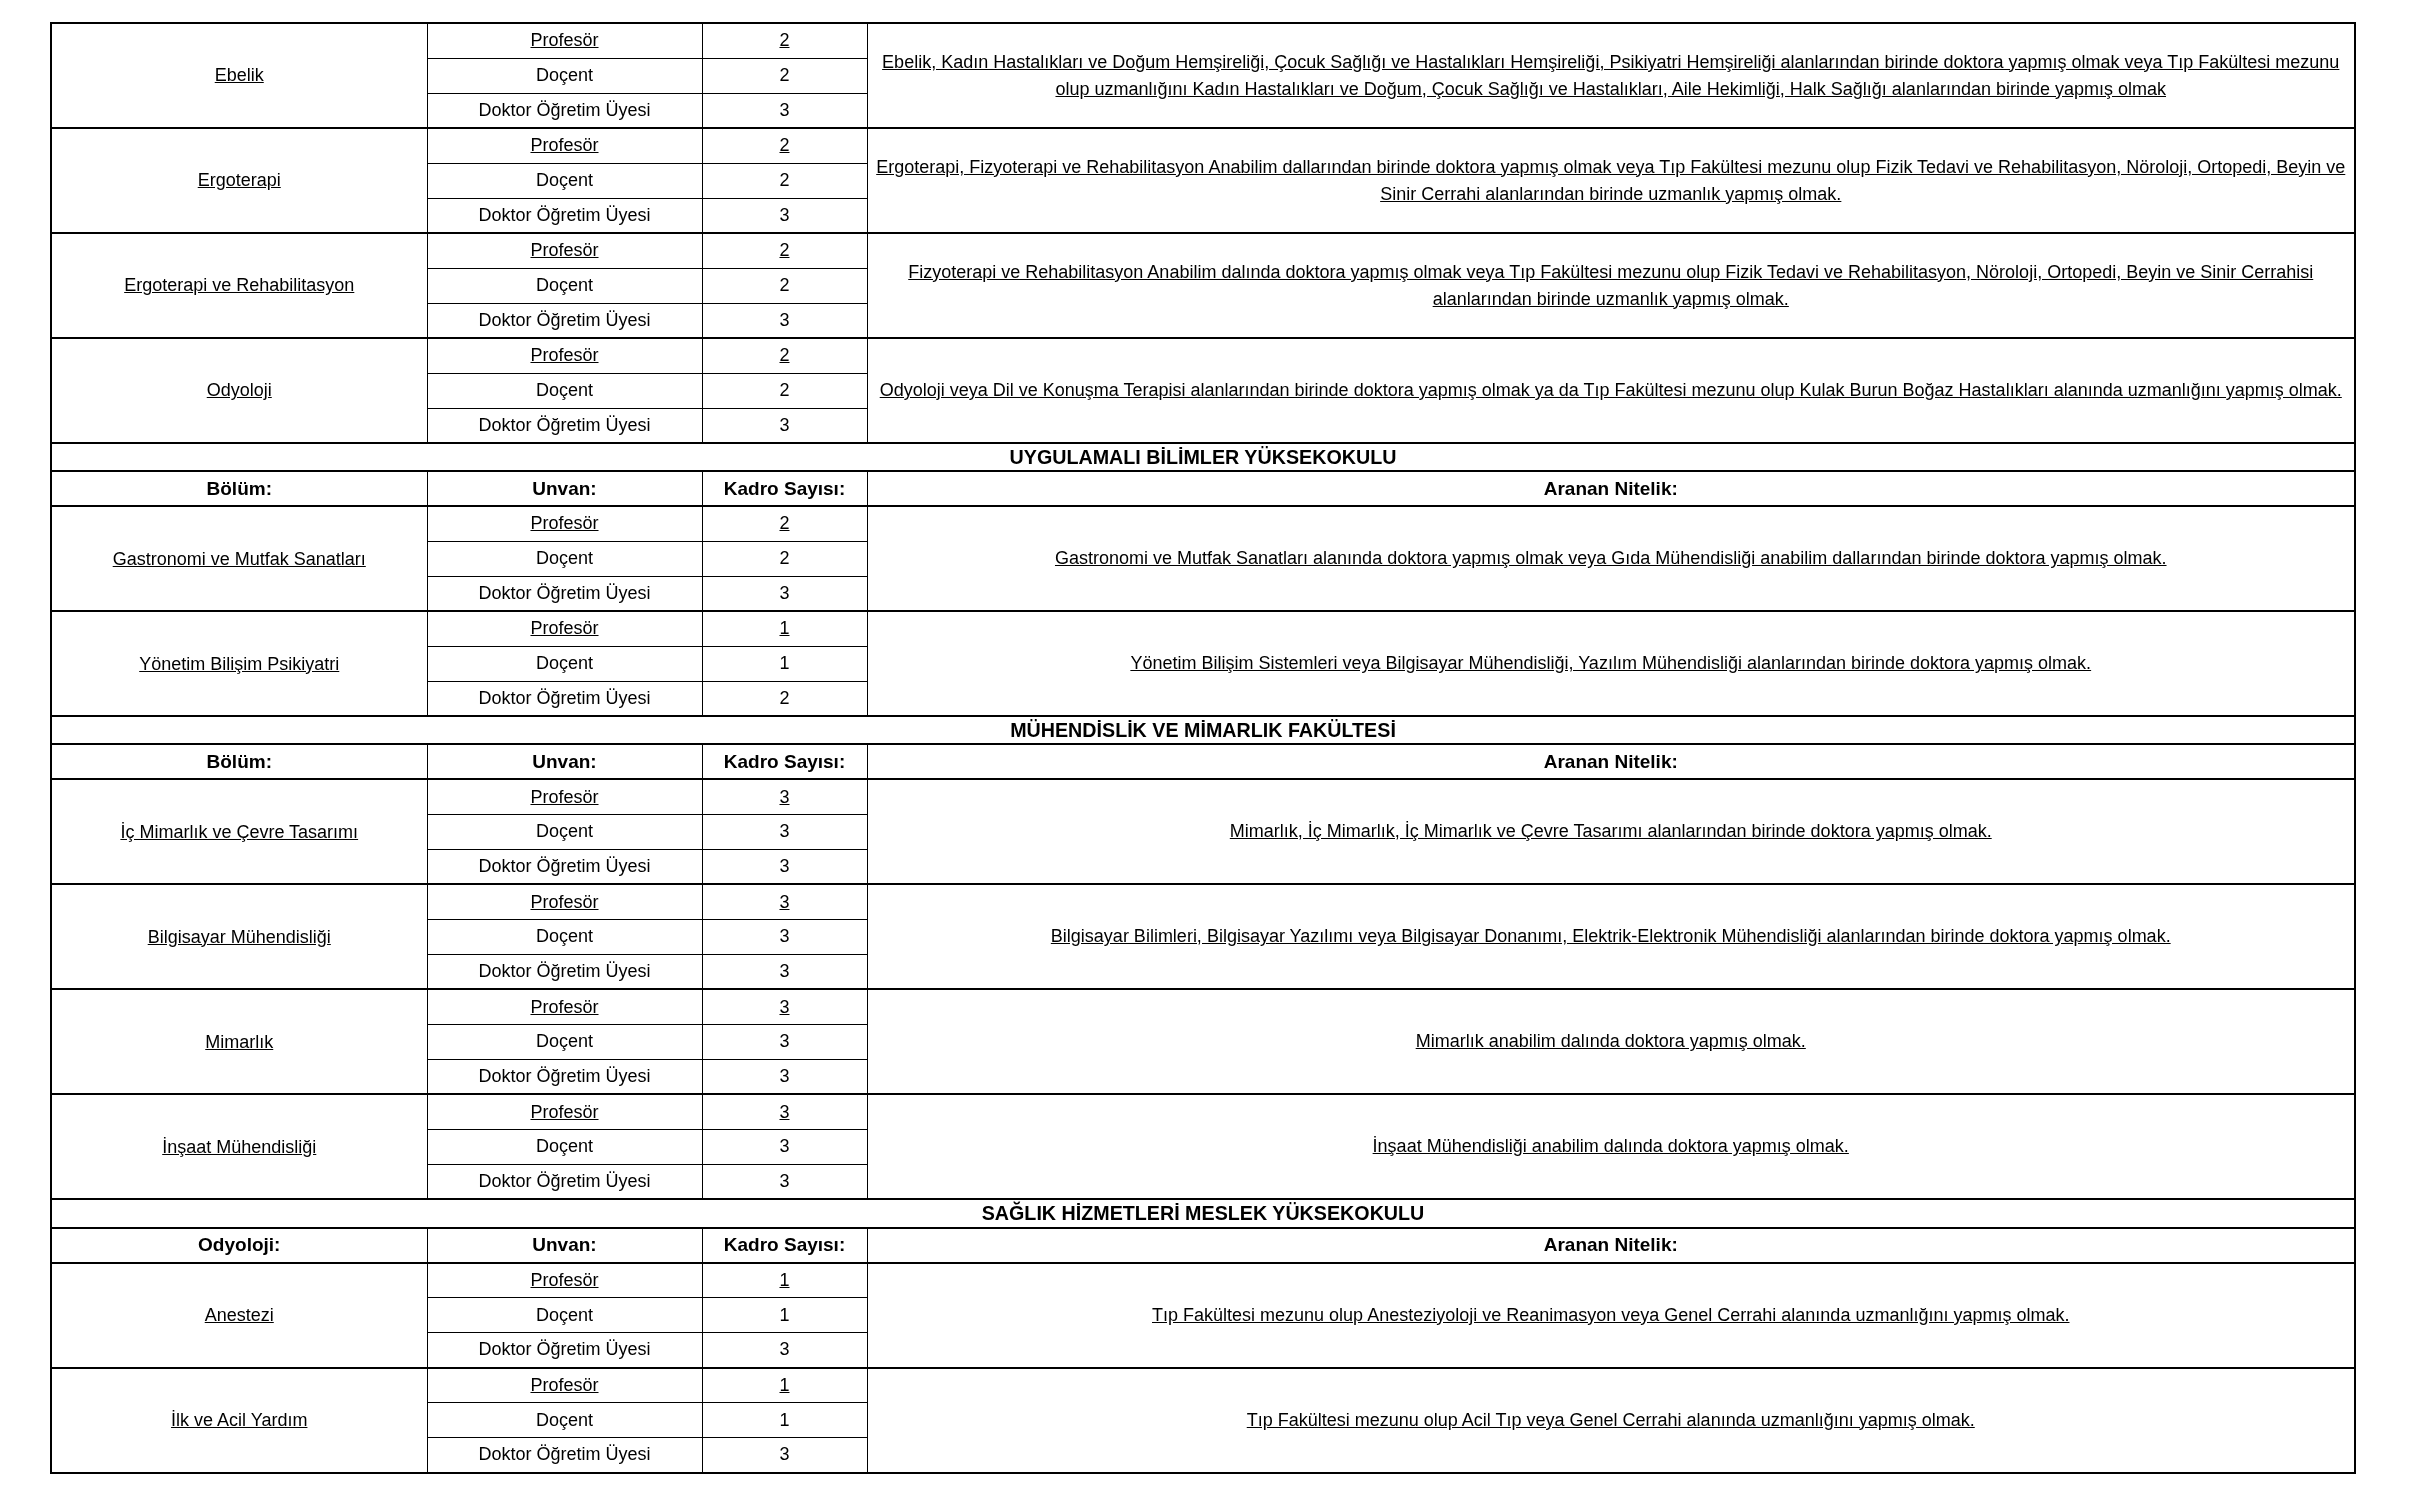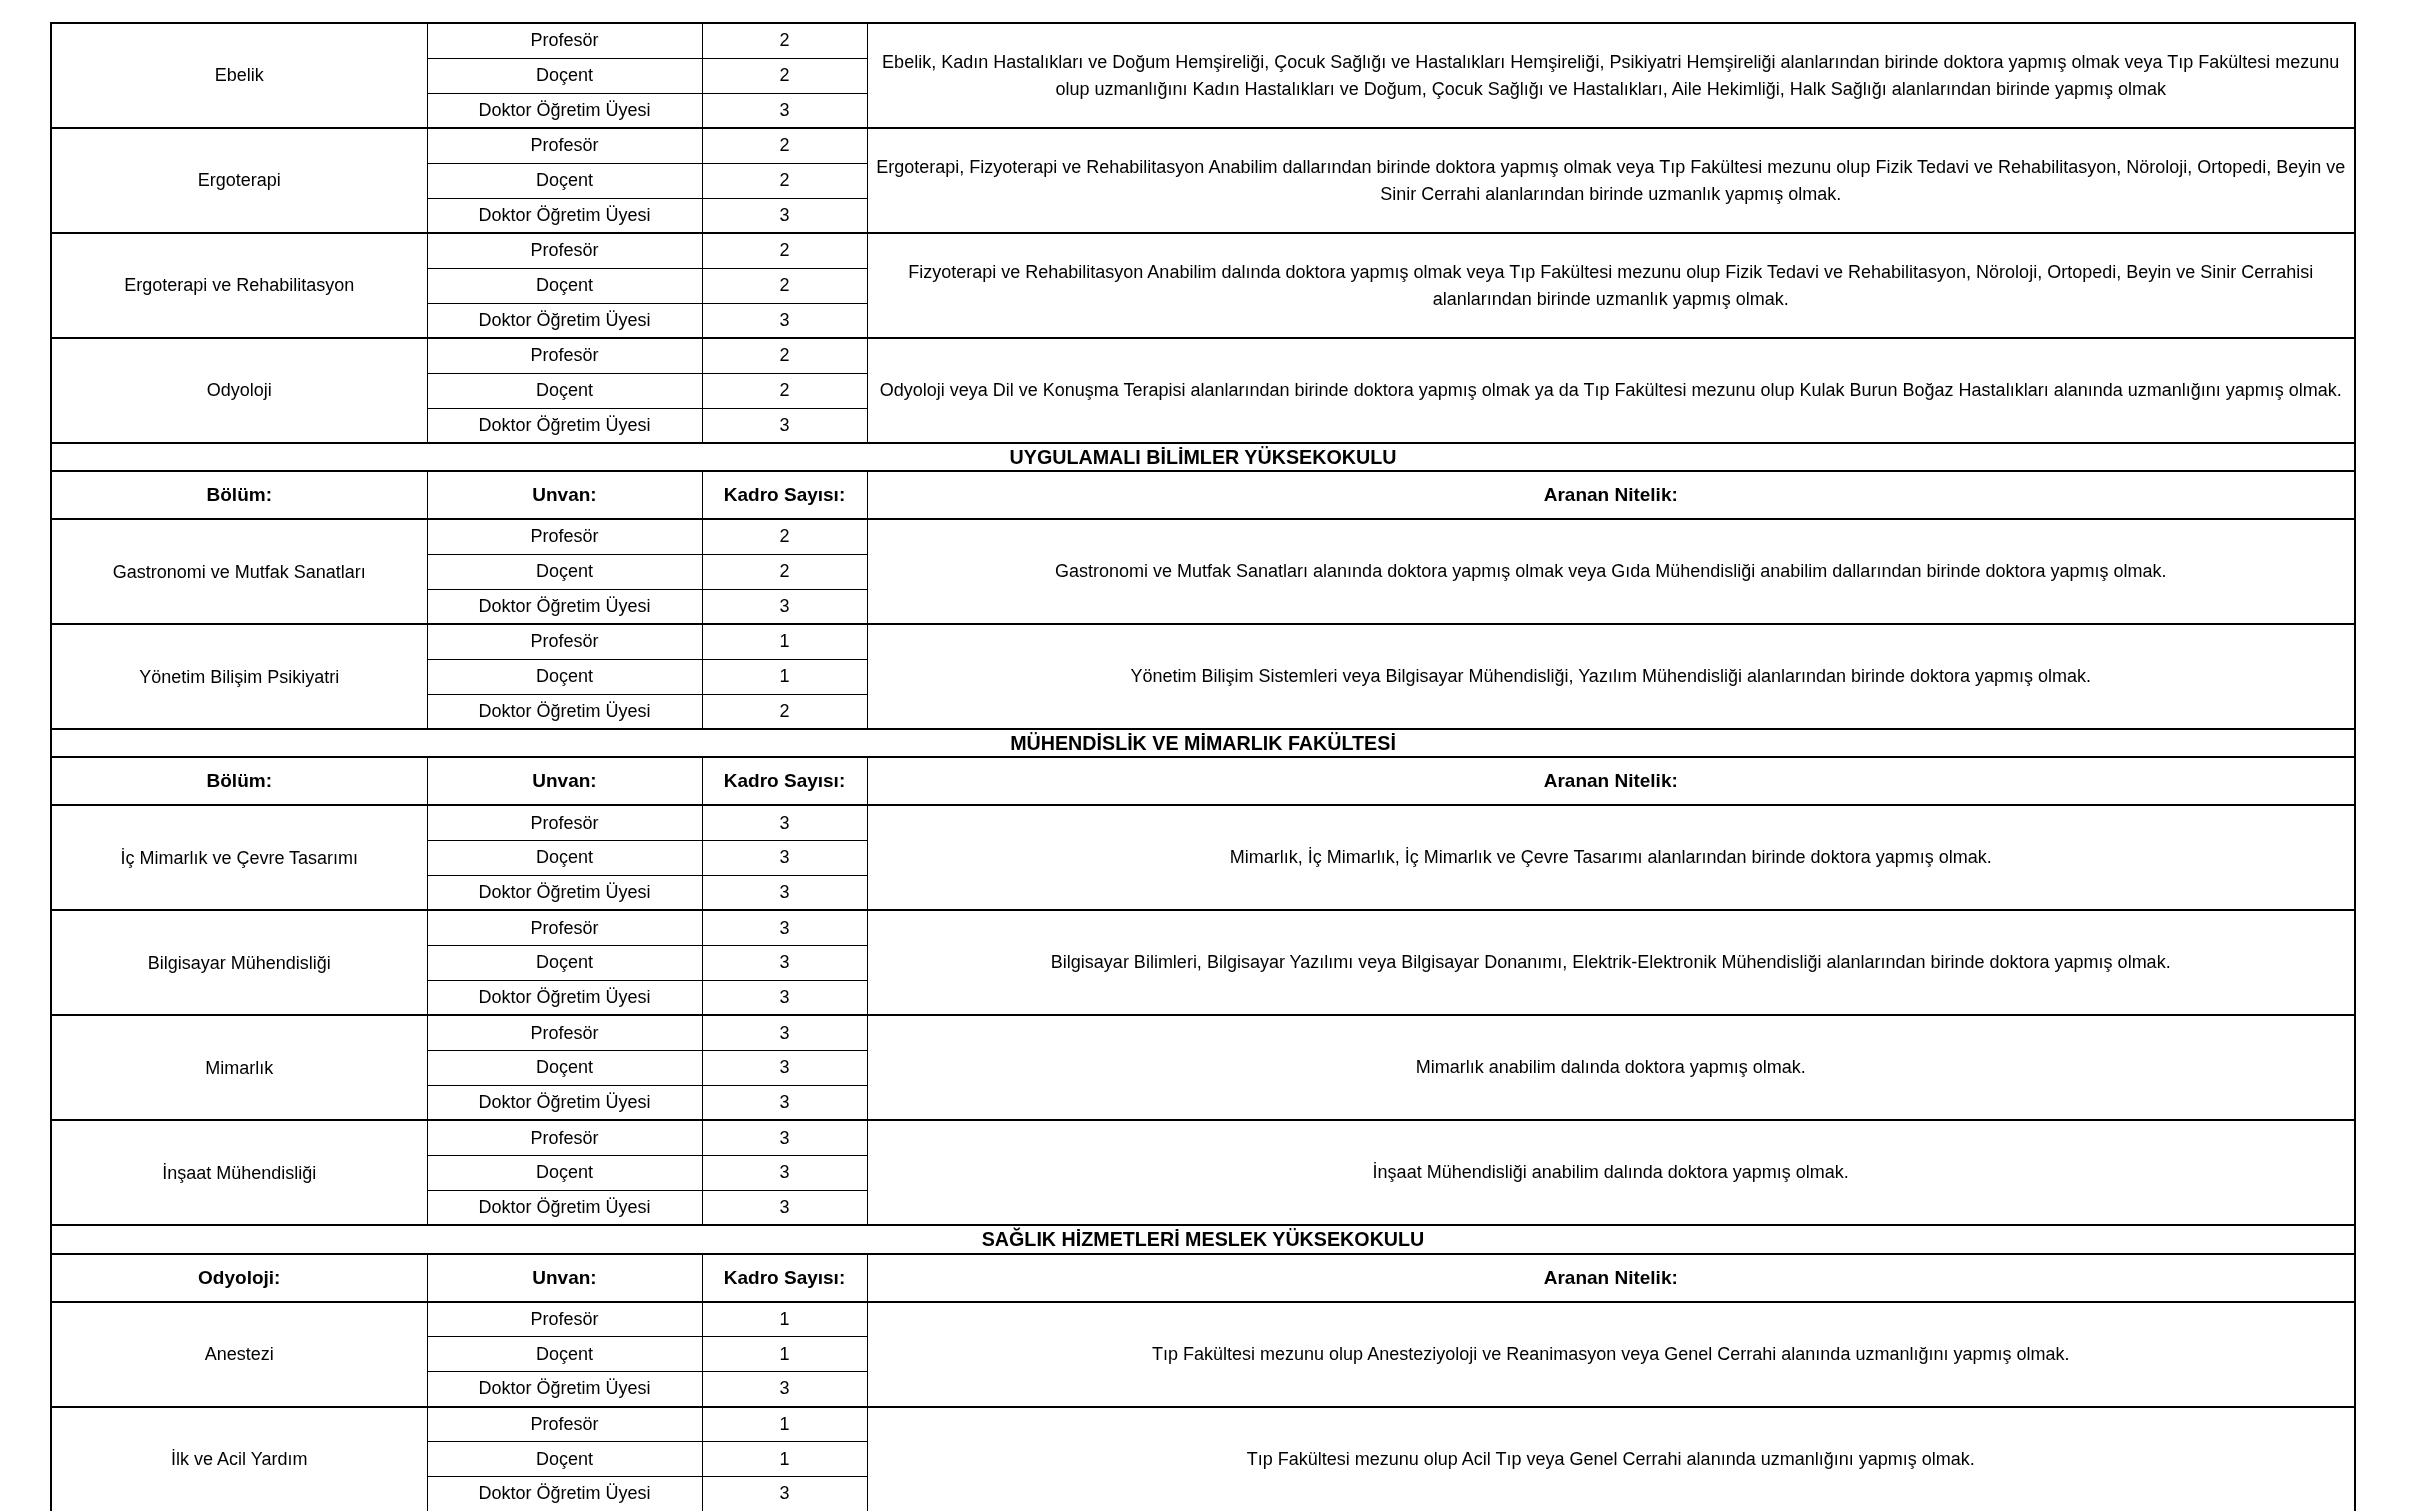--- a/index.html
+++ b/index.html
@@ -28,30 +28,30 @@
     border: 1.6px solid #000;
     font-size: 18px;
     text-align: center;
     vertical-align: middle;
     padding: 0 4.7px;
     overflow: hidden;
     background: #ffffff;
   }
   tr.data-row { height: 35px; }
   tr.section-row { height: 16px; margin-left: 42px; }
-  tr.colhead-row { height: 48px; }
+  tr.colhead-row { height: 35px; }
 
   td.qual-cell {
     text-align: left;
     padding: 3.1px 9.4px;
     line-height: 1.5;
   }
   td.dept-cell { line-height: 1.35; }
 
-  tr.group-start td { border-top: 2.4px solid #000; }
+  tr.group-start td { border-top: 2.4px solid #000; text-decoration: underline; }
 
   tr.section-row td {
     border-top: 2.4px solid #000;
     border-bottom: 2.4px solid #000;
     font-weight: bold;
     font-size: 19.7px;
     padding: 1.6px 4.7px;
   }
   tr.colhead-row td {
     font-weight: bold;

